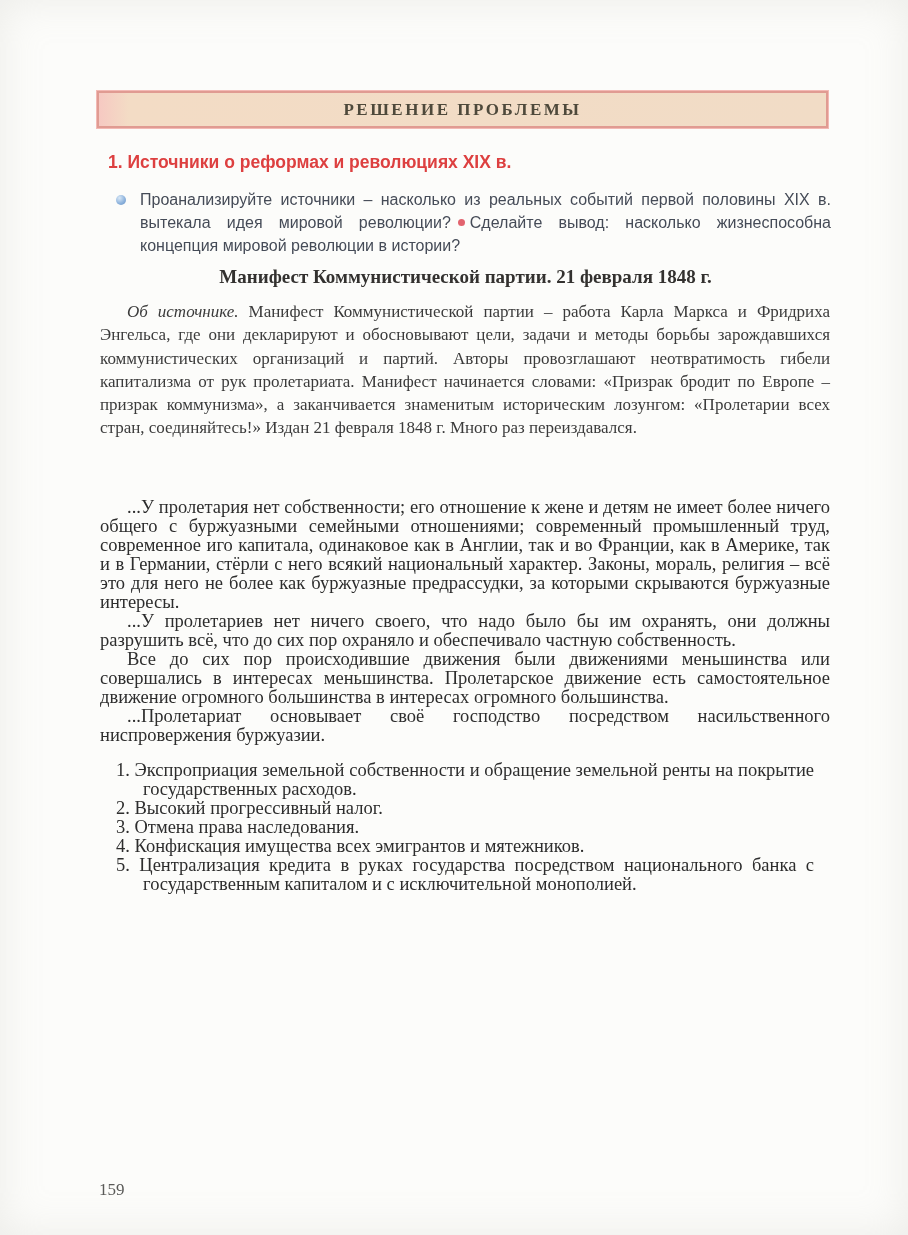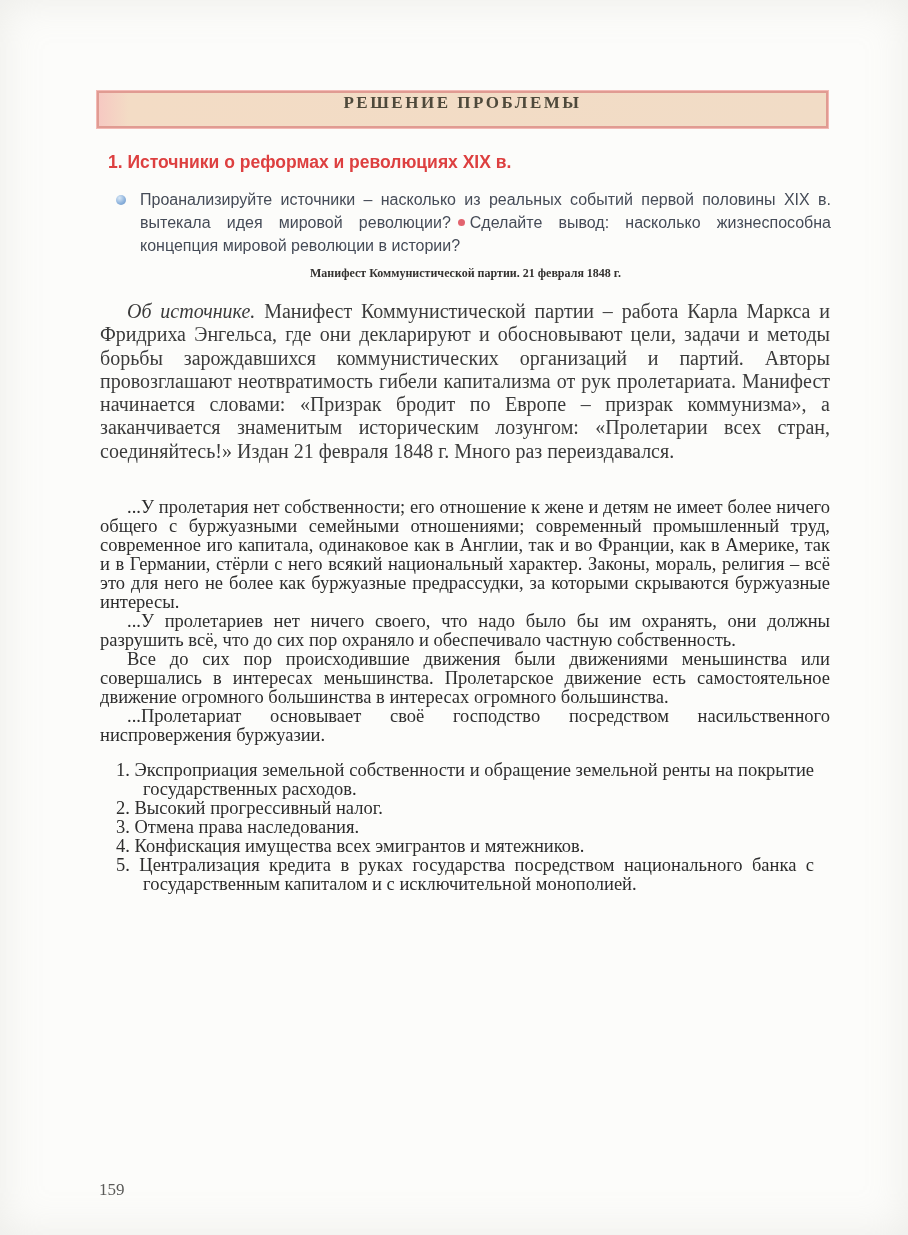--- a/index.html
+++ b/index.html
@@ -22,20 +22,21 @@
   .banner {
     position: absolute;
     left: 97px;
     top: 91px;
     width: 727px;
     height: 33px;
     background: linear-gradient(to right, #f6c9c2 0px, #f3dcc5 30px, #f1dcc6 100%);
     border: 2px solid #e09b92;
     box-shadow: 0 0 0 1px #f3b9b4;
     display: flex;
+    align-items: center;
     justify-content: center;
   }
   .banner-title {
     font-family: "Liberation Serif", serif;
     font-weight: bold;
     font-size: 17px;
     letter-spacing: 2.5px;
     color: #4e493b;
   }
 
@@ -86,31 +87,31 @@
 
   
   .doc-heading {
     position: absolute;
     left: 100px;
     top: 266px;
     width: 731px;
     text-align: center;
     font-family: "Liberation Serif", serif;
     font-weight: bold;
-    font-size: 12px;
+    font-size: 19px;
     color: #33312f;
   }
 
   
   .about {
     position: absolute;
     left: 100px;
     top: 300px;
     width: 730px;
-    font-size: 20px;
+    font-size: 17px;
     line-height: 23.3px;
     text-align: justify;
     text-indent: 27px;
     color: #3b3b3b;
   }
   .about .lead { font-style: italic; }
 
   
   .quote {
     position: absolute;

